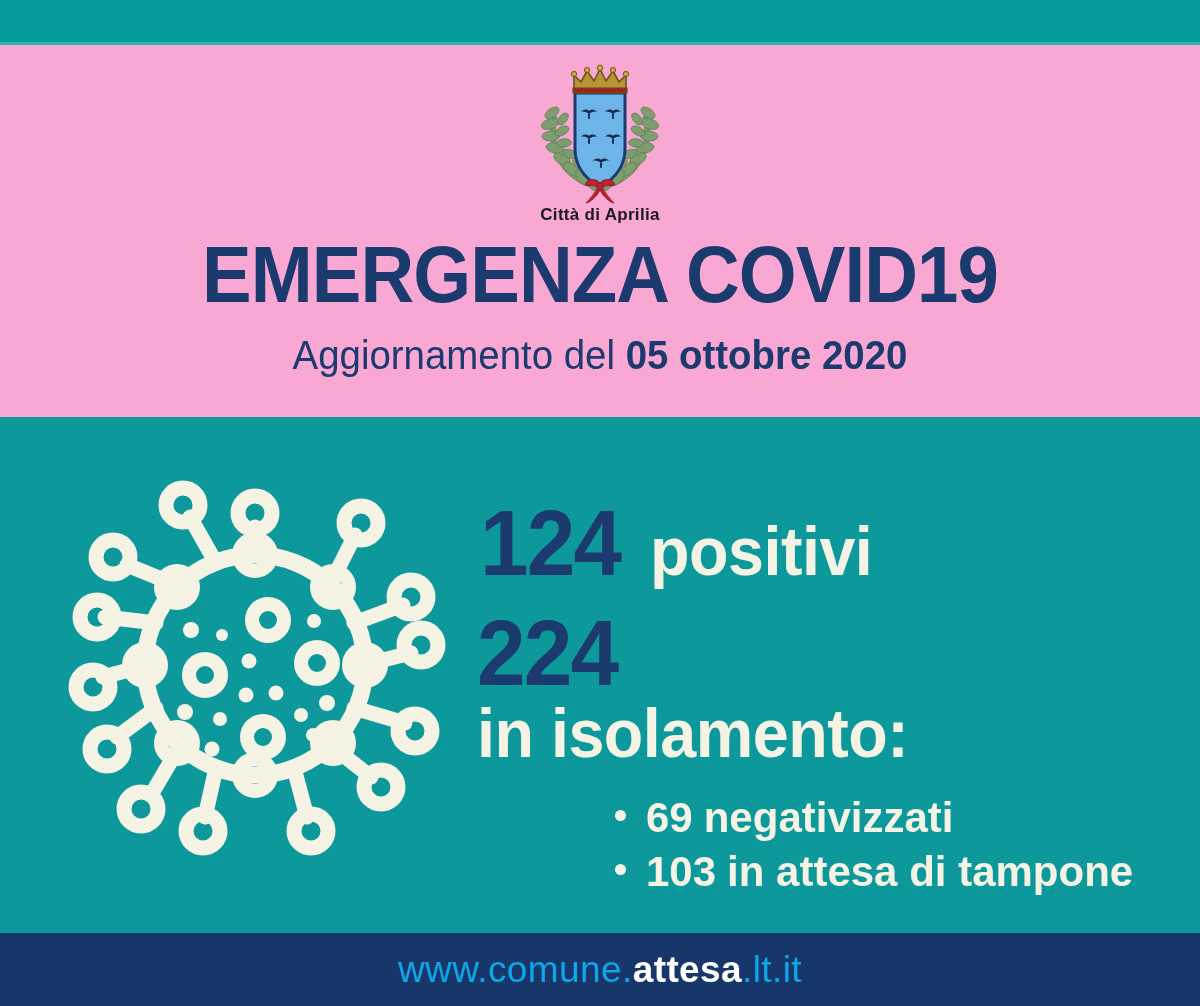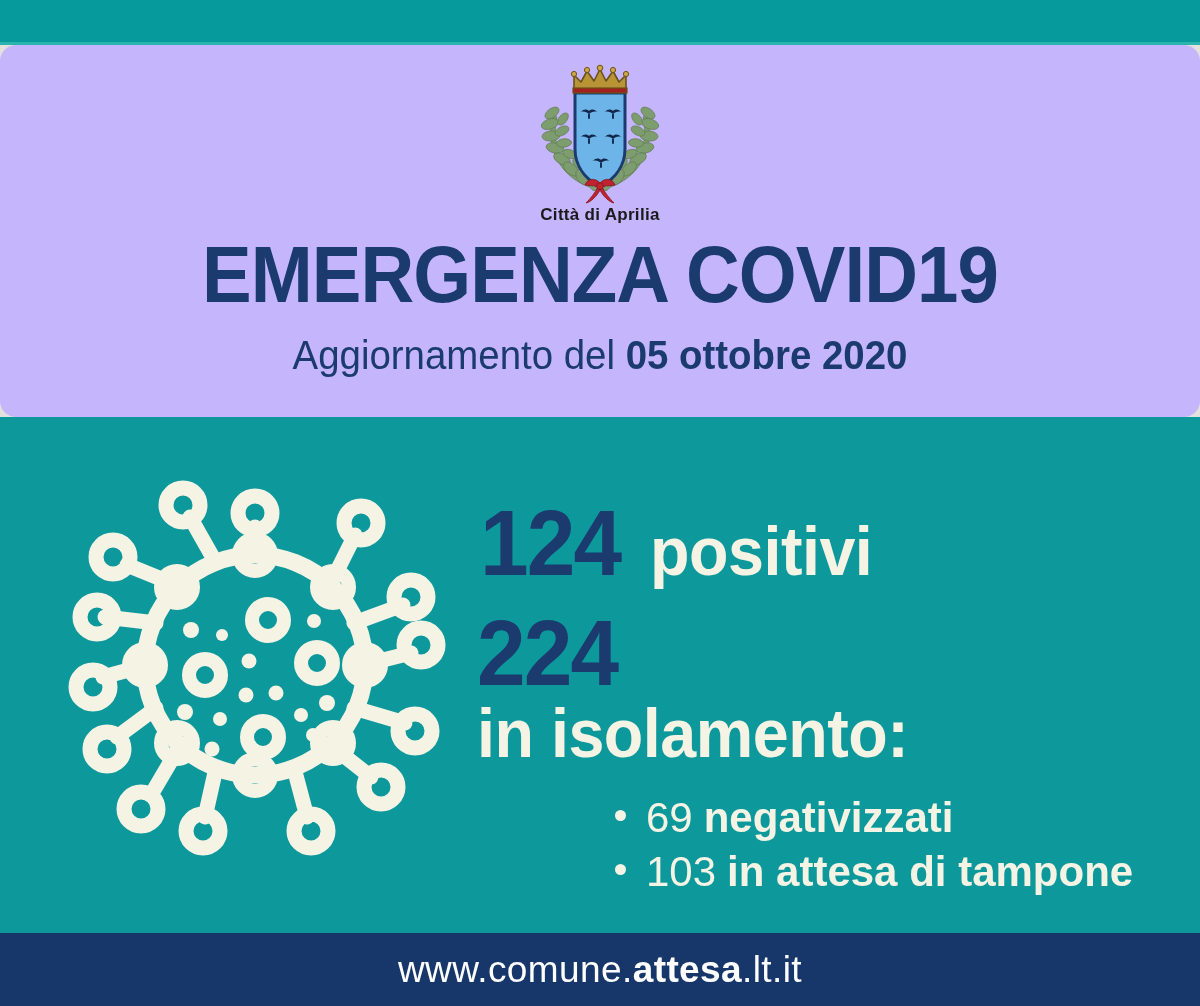--- a/index.html
+++ b/index.html
@@ -33,22 +33,21 @@
     height: 3px;
     background: #2bb3b0;
   }
 
   
   .header {
     position: absolute;
     left: 0; top: 45px;
     width: 1200px;
     height: 372px;
-    background: #c4b5fd;
-    border-radius: 16px;
+    background: #f9a8d4;
   }
 
   .crest {
     position: absolute;
     left: 50%;
     top: 12px;
     transform: translateX(-50%);
     width: 150px;
     height: 150px;
   }
@@ -162,21 +161,21 @@
     width: 11px;
     height: 11px;
     border-radius: 50%;
     background: #f5f3e4;
     margin-right: 20px;
     flex: 0 0 auto;
     position: relative;
     top: -11px;
   }
   .bullet-num {
-    font-weight: normal;
+    font-weight: bold;
     margin-right: 11px;
   }
   .bullet-text {
     font-weight: bold;
   }
 
   
   .footer {
     position: absolute;
     left: 0; top: 933px;
@@ -191,21 +190,21 @@
     font-size: 37px;
     color: #ffffff;
     font-weight: 300;
     letter-spacing: 0.4px;
     white-space: nowrap;
   }
   .footer-url .strong {
     font-weight: bold;
   }
   .footer-url .dim {
-    color: #ffffff;
+    color: #0ea5e9;
   }
 </style>
 </head>
 <body>
 
 <div class="poster">
 
   <div class="top-strip"></div>
   <div class="top-strip-edge"></div>
 

